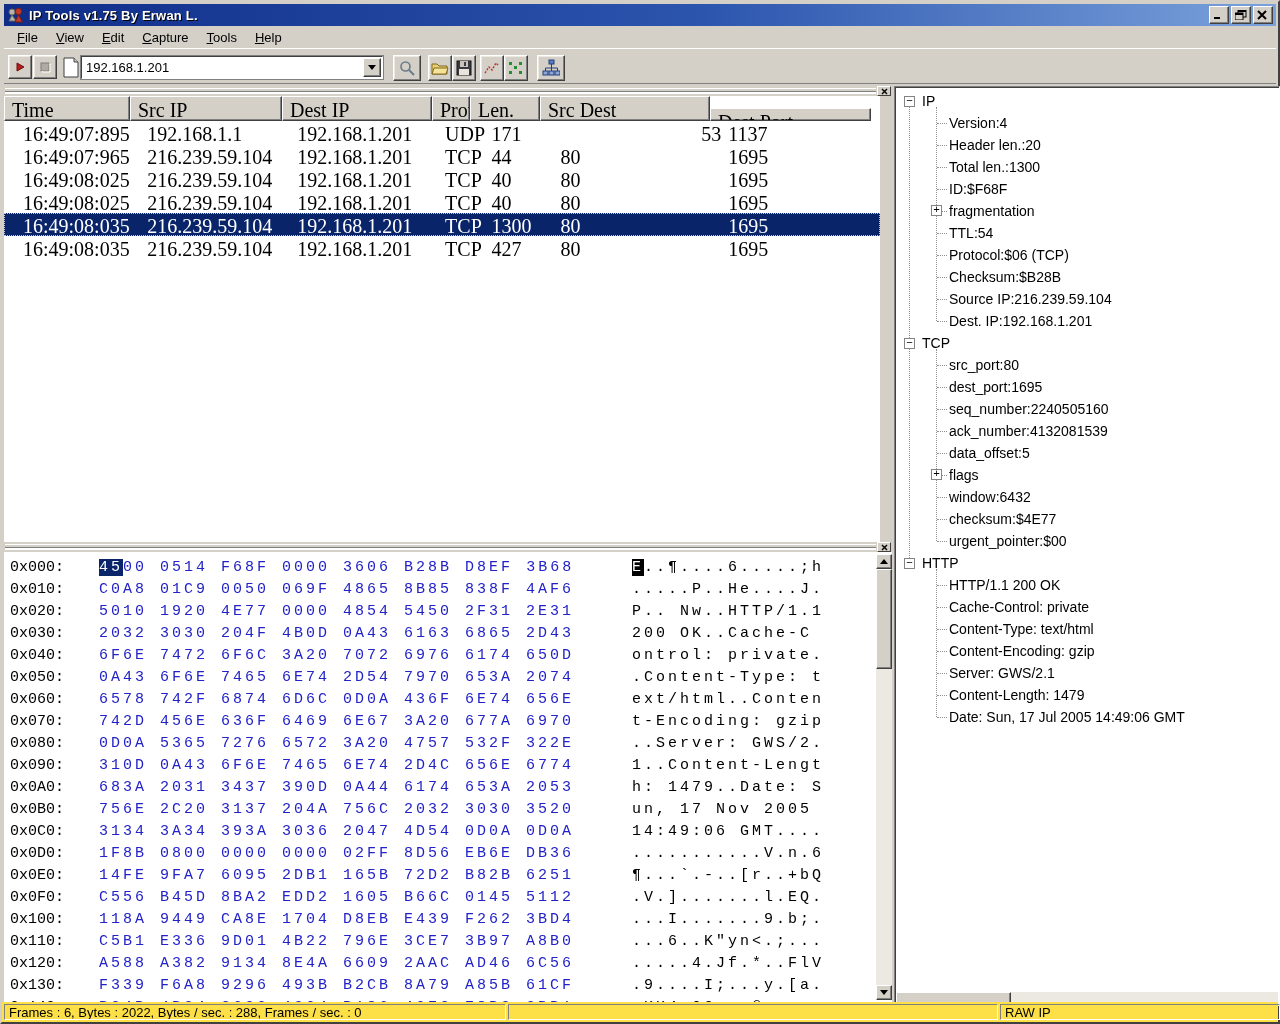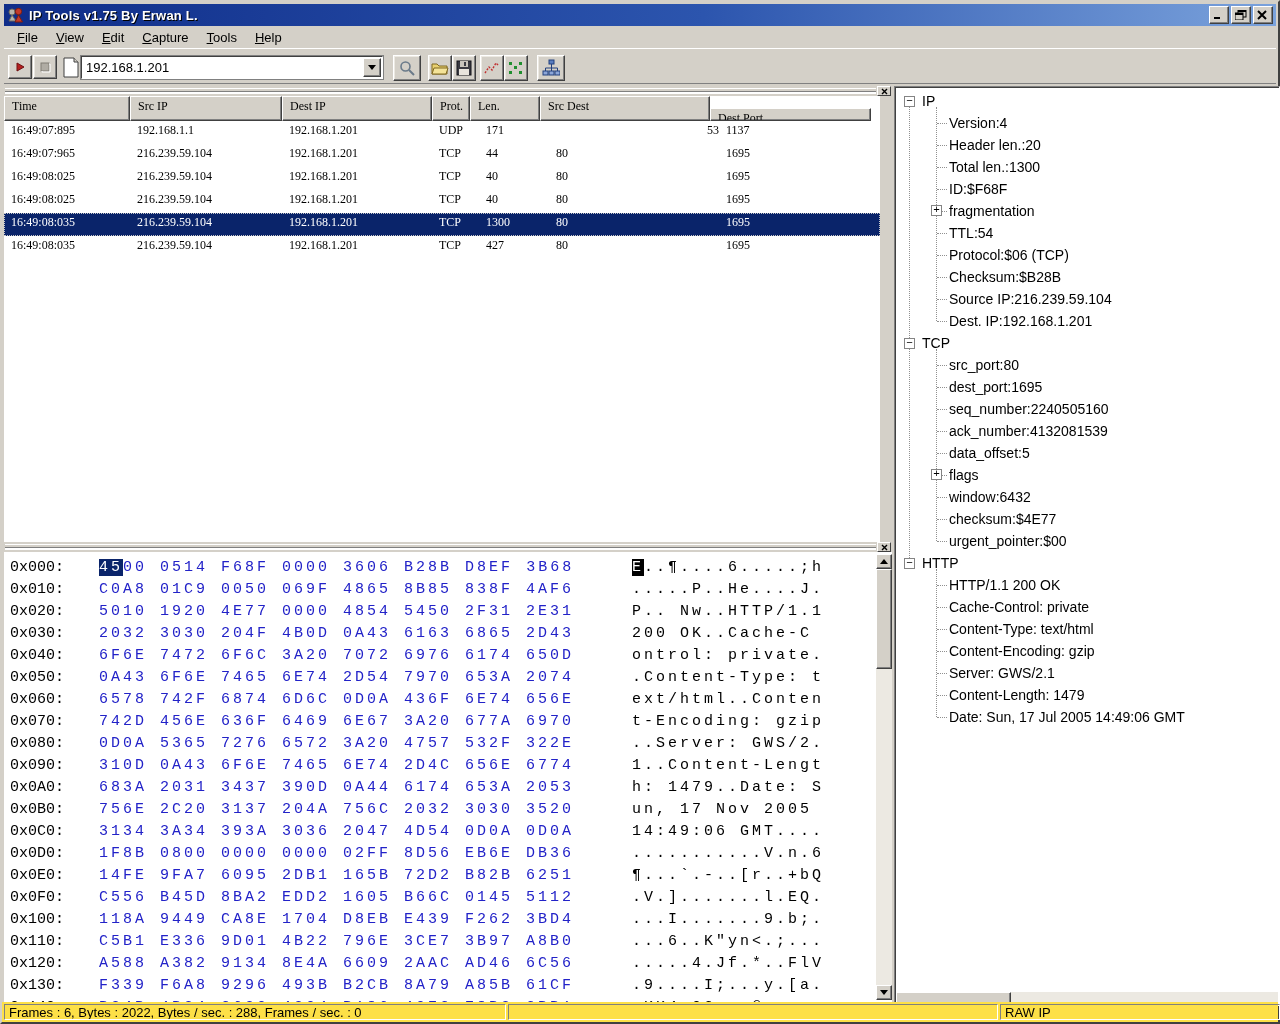--- a/index.html
+++ b/index.html
@@ -47,25 +47,25 @@
   #left-pane { position:absolute; left:2px; top:84px; width:888px; height:920px; }
   .grip { position:relative; height:10px; background:#d4d0c8; }
   .grip-lines { position:absolute; left:1px; right:16px; top:2px; height:4px;
     border-top:1px solid #fff; border-bottom:1px solid #808080;
     box-shadow:0 2px 0 #fff, 0 1px 0 #808080; }
   .grip-x { position:absolute; right:1px; top:0; width:14px; height:10px; background:#d4d0c8;
     border:1px solid; border-color:#fff #404040 #404040 #fff; display:flex; align-items:center; justify-content:center; }
 
   #table-region { position:relative; height:446px; background:#fff; overflow:hidden; }
   #vstrip { position:absolute; right:0; top:0; width:12px; height:100%; background:#d4d0c8; }
-  #pk-table { width:876px; font-family:"Liberation Serif", serif; font-size:12px; }
+  #pk-table { width:876px; font-family:"Liberation Serif", serif; font-size:20px; }
   .hrow { display:flex; height:25px; }
   .hcell { background:#d4d0c8; border:1px solid; border-color:#fff #404040 #404040 #fff;
     box-shadow:inset -1px -1px 0 #808080; padding:2px 0 0 7px; white-space:nowrap; overflow:hidden; }
-  .trow { display:flex; height:23px; }
+  .trow { display:flex; height:23px;padding-left:12px; }
   .tcell { padding:2px 0 0 7px; white-space:nowrap; overflow:hidden; }
   .trow.selected { background:#0a246a; color:#fff; outline:1px dotted #c8c8c8; outline-offset:-1px; }
 
   #hex-region { position:relative; height:454px; background:#fff; overflow:hidden; }
   #hex-rows { position:absolute; left:0; top:5px; right:18px; }
   .hexrow { position:relative; height:22px; line-height:22px;
     font-family:"Liberation Mono", monospace; font-size:15px; white-space:nowrap; }
   .hx-off { position:absolute; left:6px; color:#000; }
   .hx-hex { position:absolute; left:95px; color:#2222c8; letter-spacing:3px; }
   .hexgroup { display:inline-block; margin-right:13px; }

